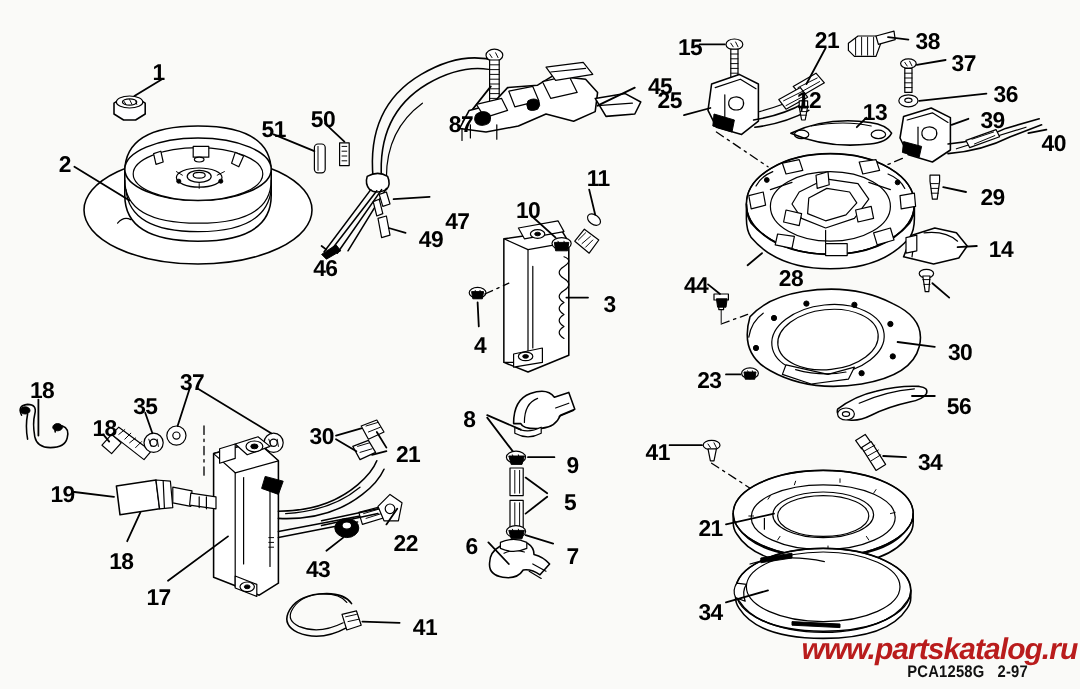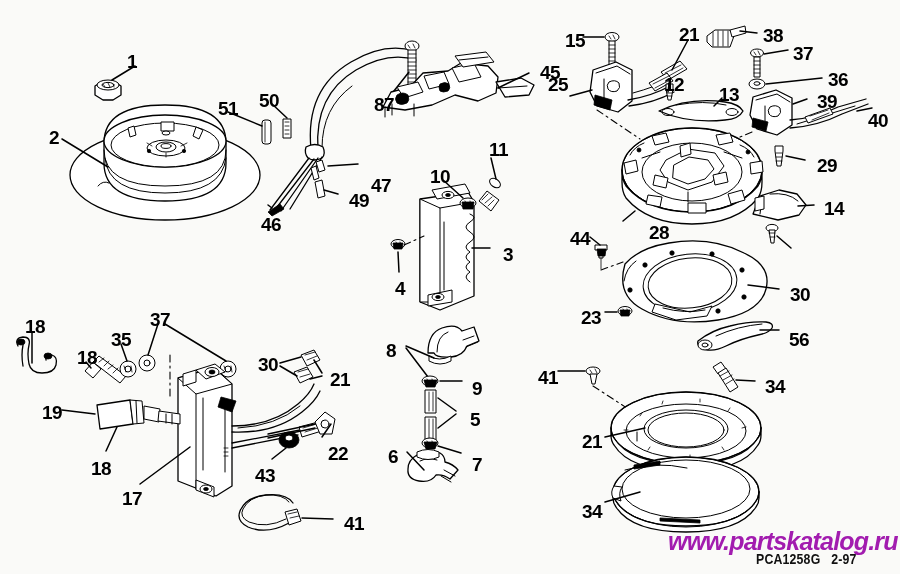--- a/index.html
+++ b/index.html
@@ -25,21 +25,21 @@
     white-space:nowrap;
     letter-spacing:-0.5px;
   }
   #watermark{
     position:absolute;
     left:668px; top:527px;
     font-family:"Liberation Sans", sans-serif;
     font-style:italic;
     font-weight:bold;
     font-size:25px;
-    color:#a21caf;
+    color:#b91c1c;
     letter-spacing:-0.8px;
     white-space:nowrap;
   }
   #docid{
     position:absolute;
     left:756px; top:551px;
     font-family:"Liberation Sans", sans-serif;
     font-weight:bold;
     font-size:14px;
     color:#111;

